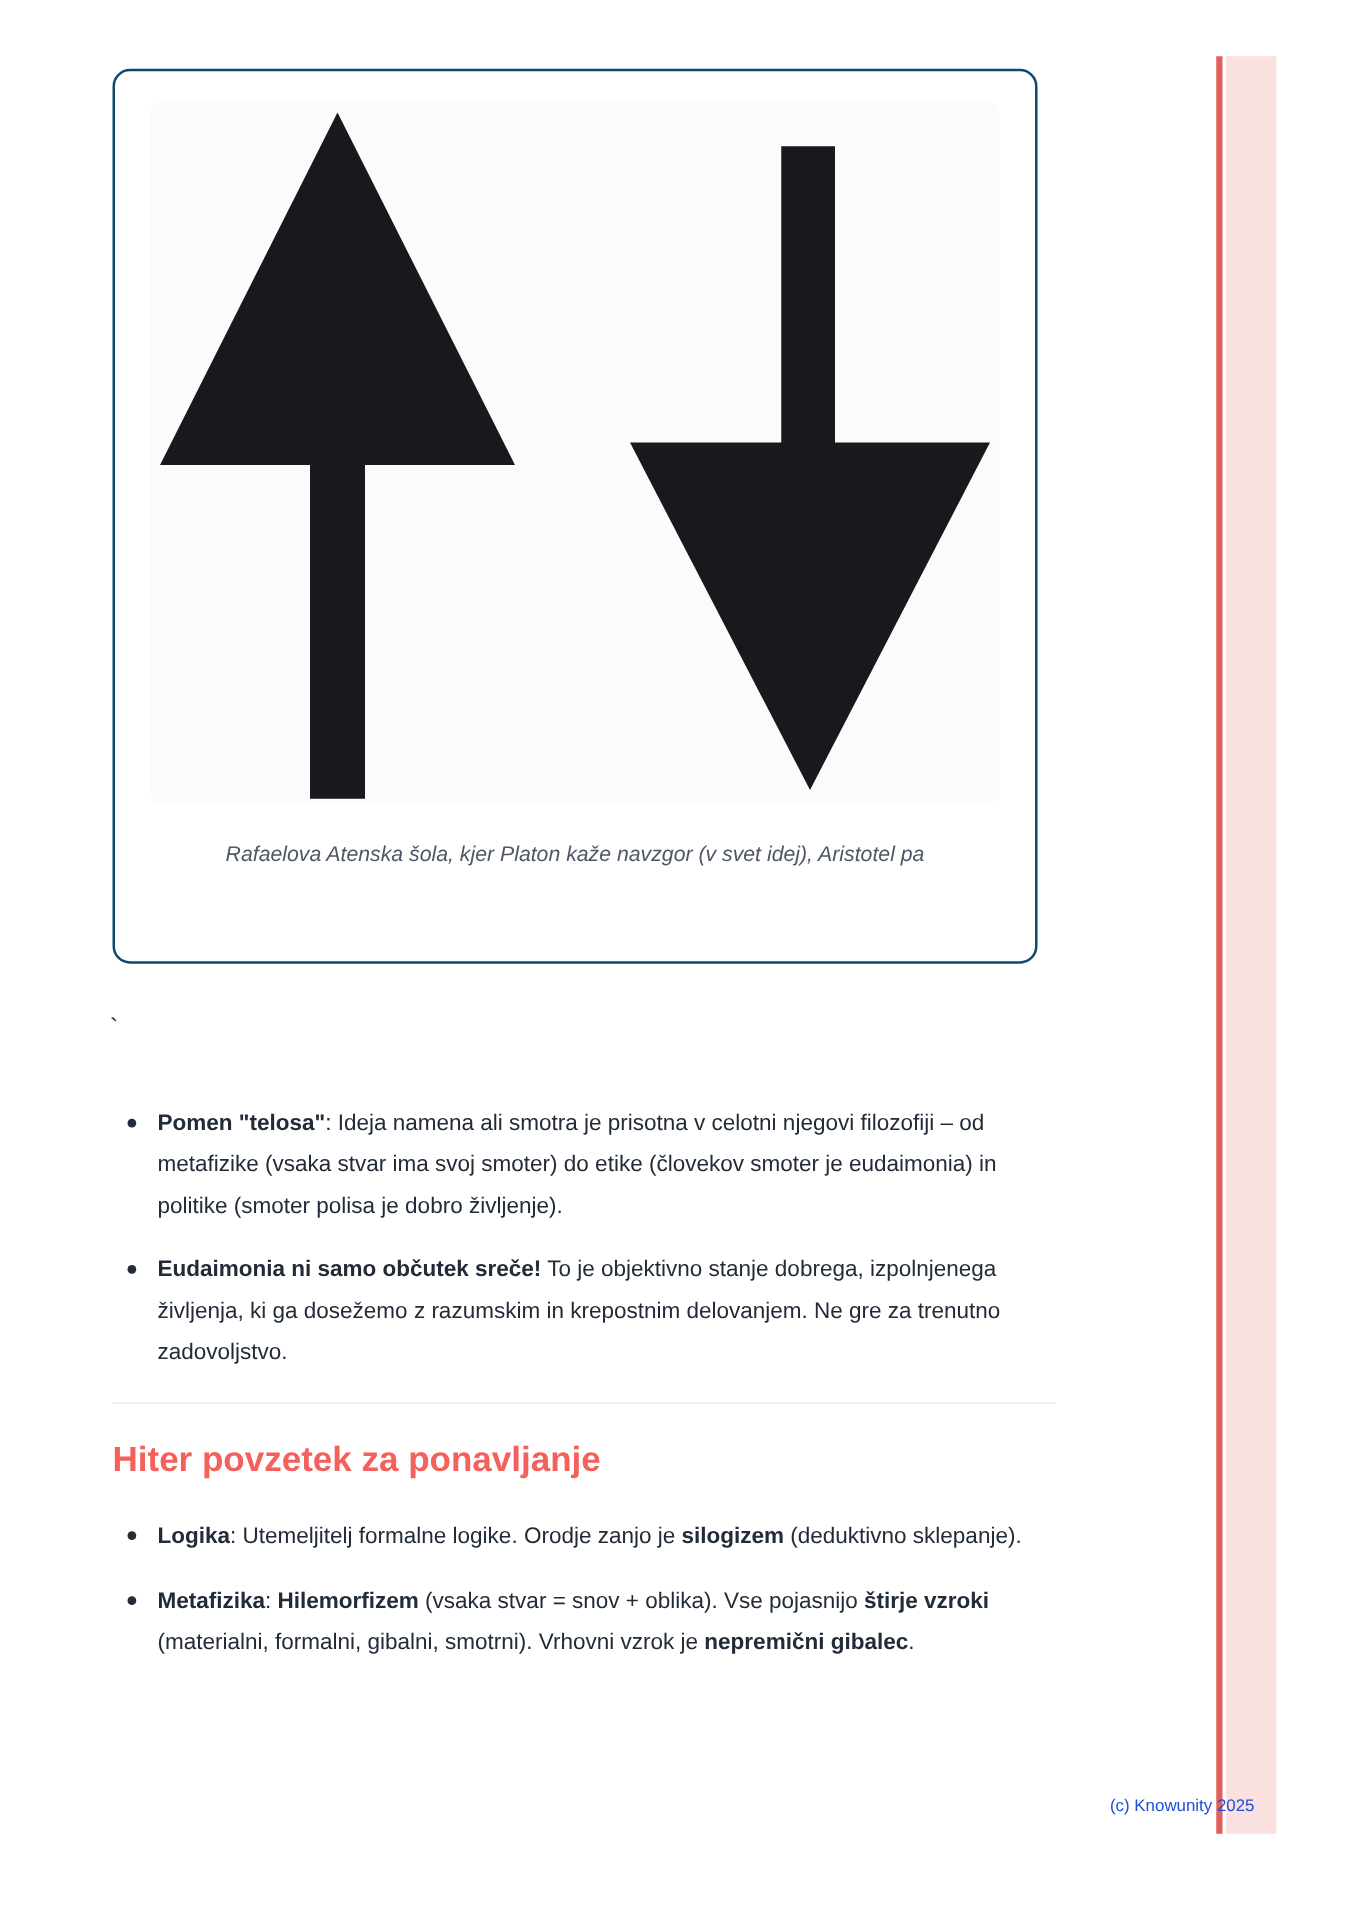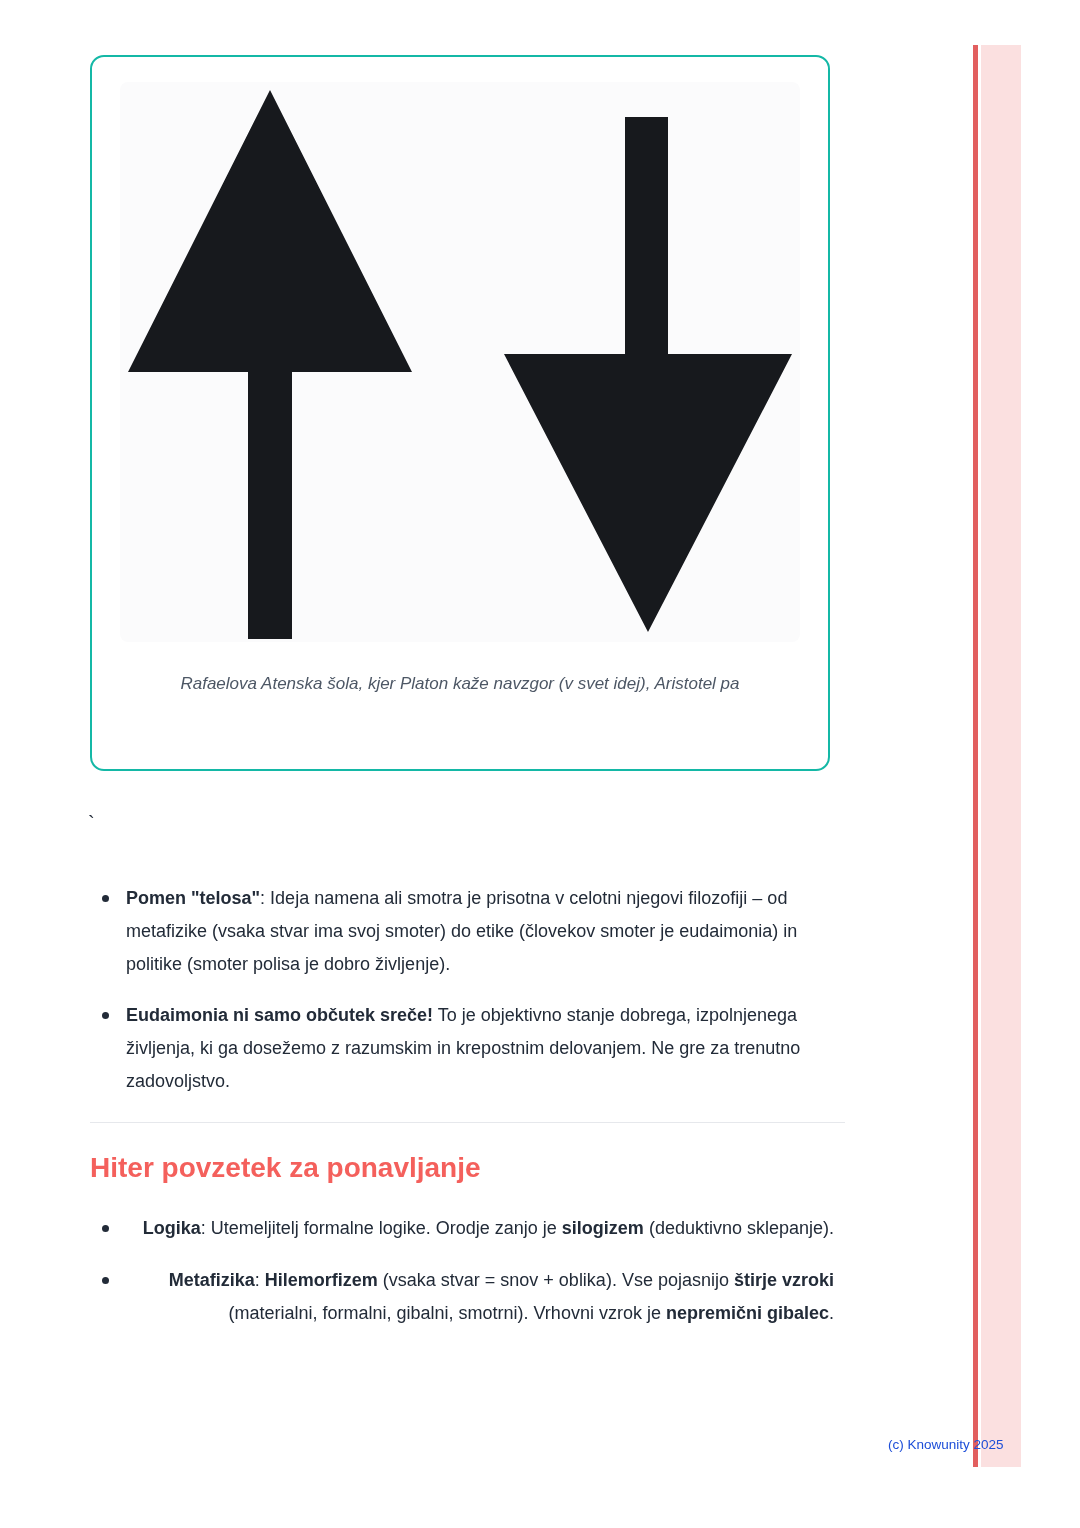--- a/index.html
+++ b/index.html
@@ -11,21 +11,21 @@
   }
   .page { position: relative; width: 1080px; height: 1528px; overflow: hidden; background: #ffffff; }
 
   
   .scroll-band { position: absolute; left: 981px; top: 45px; width: 40px; height: 1422px; background: #fbe0e0; }
   .scroll-line { position: absolute; left: 973px; top: 45px; width: 5px; height: 1422px; background: #e25f5f; }
 
   
   .figure-card {
     position: absolute; left: 90px; top: 55px; width: 740px; height: 716px;
-    background: #ffffff; border: 2px solid #14b8a6; border-radius: 14px;
+    background: #ffffff; border: 2px solid #0c4a6e; border-radius: 14px;
     padding: 25px 28px; box-sizing: border-box;
   }
   .figure-img {
     width: 680px; height: 560px; background: #fbfbfc; border-radius: 8px; overflow: hidden;
   }
   .figure-img svg { display: block; width: 100%; height: 100%; }
   .figure-caption {
     margin-top: 28px; padding: 0 46px; text-align: center;
     font-style: italic; font-size: 17px; line-height: 1.7; color: #4d5765;
   }
@@ -38,21 +38,21 @@
   ul.bullets li {
     position: relative; padding-left: 26px; margin-bottom: 19px;
     font-size: 18px; line-height: 1.82; color: #222b38;
   }
   ul.bullets li::before {
     content: ""; position: absolute; left: 2px; top: 13px;
     width: 7px; height: 7px; border-radius: 50%; background: #222b38;
   }
   ul.bullets strong { font-weight: 700; }
   .list-telos { top: 882px; }
-  .list-summary { top: 1212px; text-align: right; }
+  .list-summary { top: 1212px; }
 
   .divider { position: absolute; left: 90px; top: 1122px; width: 755px; height: 1px; background: #e6e8ec; border: none; margin: 0; }
 
   .summary-heading {
     position: absolute; left: 90px; top: 1152px; margin: 0;
     font-size: 28px; font-weight: 700; color: #f4605c;
   }
 
   .copyright { position: absolute; left: 888px; top: 1437px; font-size: 13.5px; color: #1d4ed8; z-index: 2; }
 </style>

